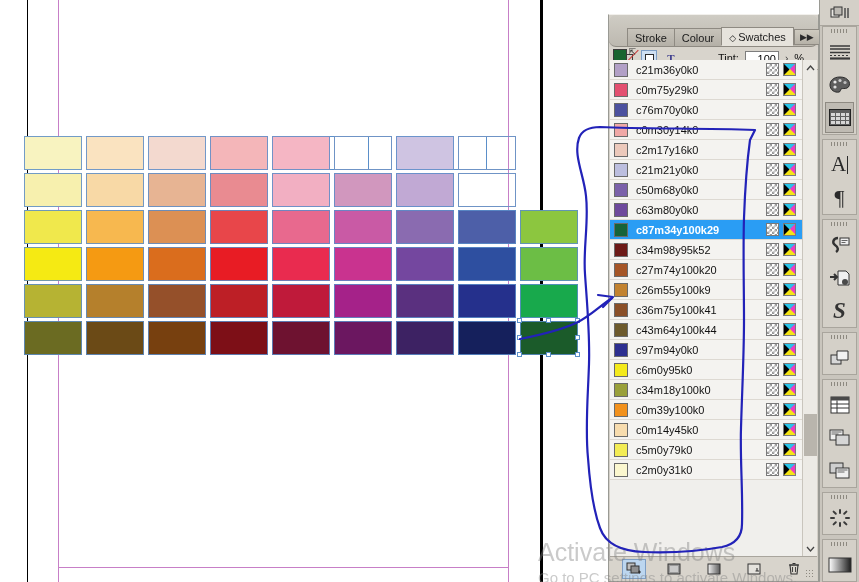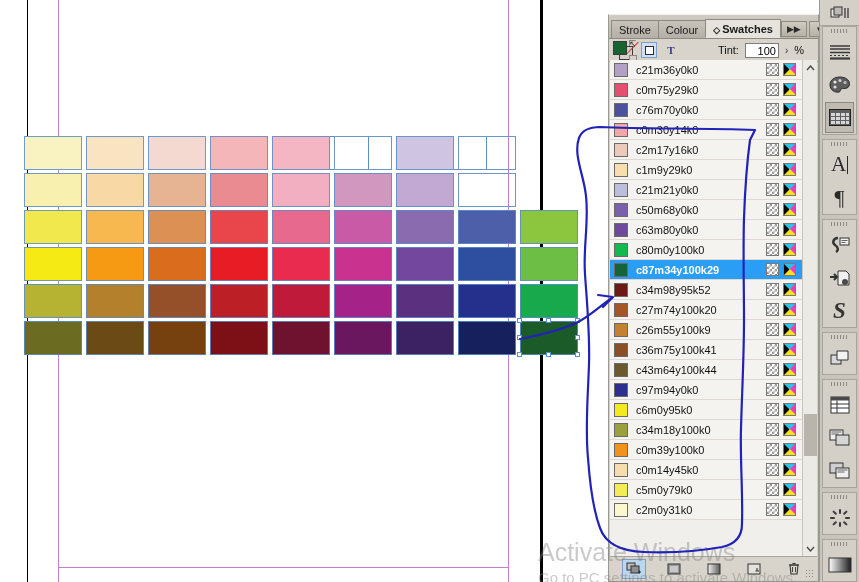--- a/index.html
+++ b/index.html
@@ -40,33 +40,33 @@
 
   
   #swatches-panel {
     position:absolute; left:608px; top:14px; width:211px; height:568px;
     background:#d4d0c8;
     border:1px solid #9a9a94;
     border-top:1px solid #f2f0ec;
     font-size:11px; color:#111;
   }
   .panel-tabs {
-    display:flex; align-items:flex-end; height:24px;
+    display:flex; align-items:flex-end; height:32px;
     background:linear-gradient(#cfccc4,#bdb9b0);
     border-bottom:1px solid #8e8a82;
-    padding-left:2px; position:relative;
+    padding-left:18px; position:relative;border-radius:7px;
   }
   .ptab {
     height:18px; line-height:18px; padding:0 7px; font-size:11px;
     background:linear-gradient(#c7c3ba,#b4b0a7);
     border:1px solid #8e8a82; border-bottom:none; margin-right:-1px;
     color:#1a1a1a; white-space:nowrap;
   }
   .ptab.active {
-    background:#e6e3dc; height:19px; line-height:19px; font-weight:bold;
+    background:#e6e3dc; height:19px; line-height:19px; font-weight:normal;
     border-bottom:1px solid #e6e3dc; position:relative; z-index:2;
   }
   .ptab .diamond { font-size:9px; margin-right:2px; }
   .tab-spacer { flex:1; }
   .tab-btn {
     height:16px; min-width:26px; margin:0 1px 1px 1px;
     background:linear-gradient(#cecabf,#b6b2a8);
     border:1px solid #8e8a82; display:flex; align-items:center; justify-content:center;
     font-size:9px; color:#2a2a2a;
   }
@@ -356,32 +356,20 @@
             <div class="sw-icons">
               <div class="ic-tint"></div>
               <div class="ic-cmyk">
                 <i class="t"></i>
                 <i class="r"></i>
                 <i class="b"></i>
               </div>
             </div>
           </div>
           <div class="sw-row">
-            <div class="sw-chip" style="background: rgb(248, 221, 174);"></div>
-            <div class="sw-name">c1m9y29k0</div>
-            <div class="sw-icons">
-              <div class="ic-tint"></div>
-              <div class="ic-cmyk">
-                <i class="t"></i>
-                <i class="r"></i>
-                <i class="b"></i>
-              </div>
-            </div>
-          </div>
-          <div class="sw-row">
             <div class="sw-chip" style="background: rgb(188, 190, 222);"></div>
             <div class="sw-name">c21m21y0k0</div>
             <div class="sw-icons">
               <div class="ic-tint"></div>
               <div class="ic-cmyk">
                 <i class="t"></i>
                 <i class="r"></i>
                 <i class="b"></i>
               </div>
             </div>
@@ -394,32 +382,20 @@
               <div class="ic-cmyk">
                 <i class="t"></i>
                 <i class="r"></i>
                 <i class="b"></i>
               </div>
             </div>
           </div>
           <div class="sw-row">
             <div class="sw-chip" style="background: rgb(110, 74, 156);"></div>
             <div class="sw-name">c63m80y0k0</div>
-            <div class="sw-icons">
-              <div class="ic-tint"></div>
-              <div class="ic-cmyk">
-                <i class="t"></i>
-                <i class="r"></i>
-                <i class="b"></i>
-              </div>
-            </div>
-          </div>
-          <div class="sw-row">
-            <div class="sw-chip" style="background: rgb(19, 185, 79);"></div>
-            <div class="sw-name">c80m0y100k0</div>
             <div class="sw-icons">
               <div class="ic-tint"></div>
               <div class="ic-cmyk">
                 <i class="t"></i>
                 <i class="r"></i>
                 <i class="b"></i>
               </div>
             </div>
           </div>
           <div class="sw-row selected">

